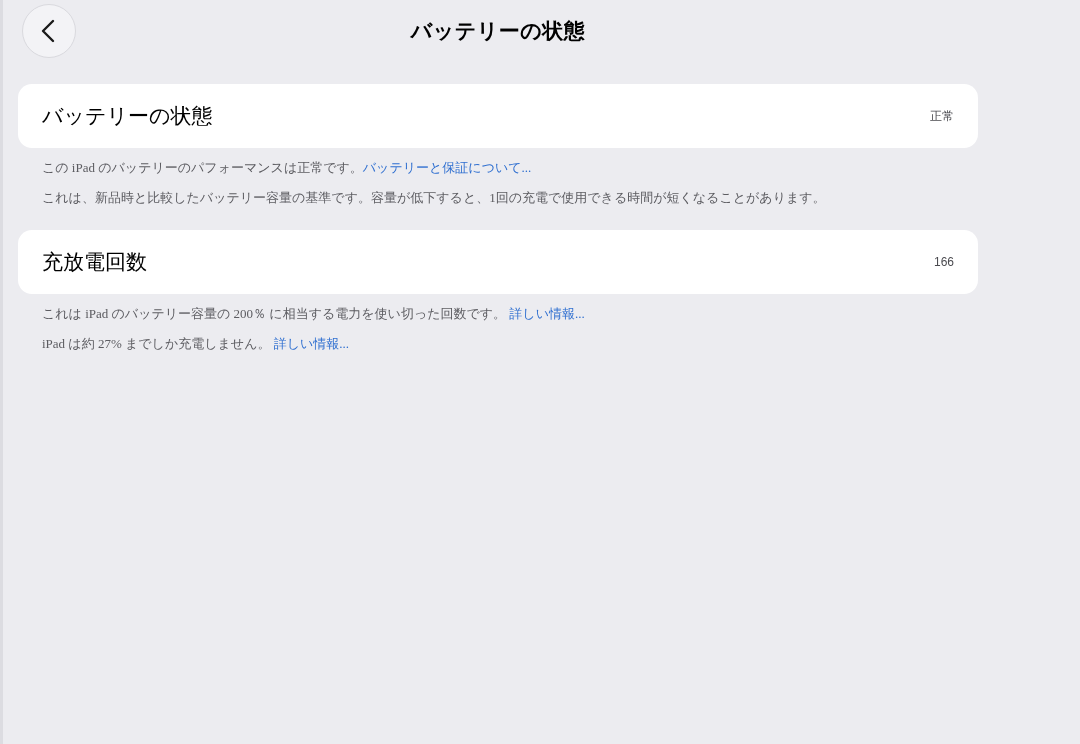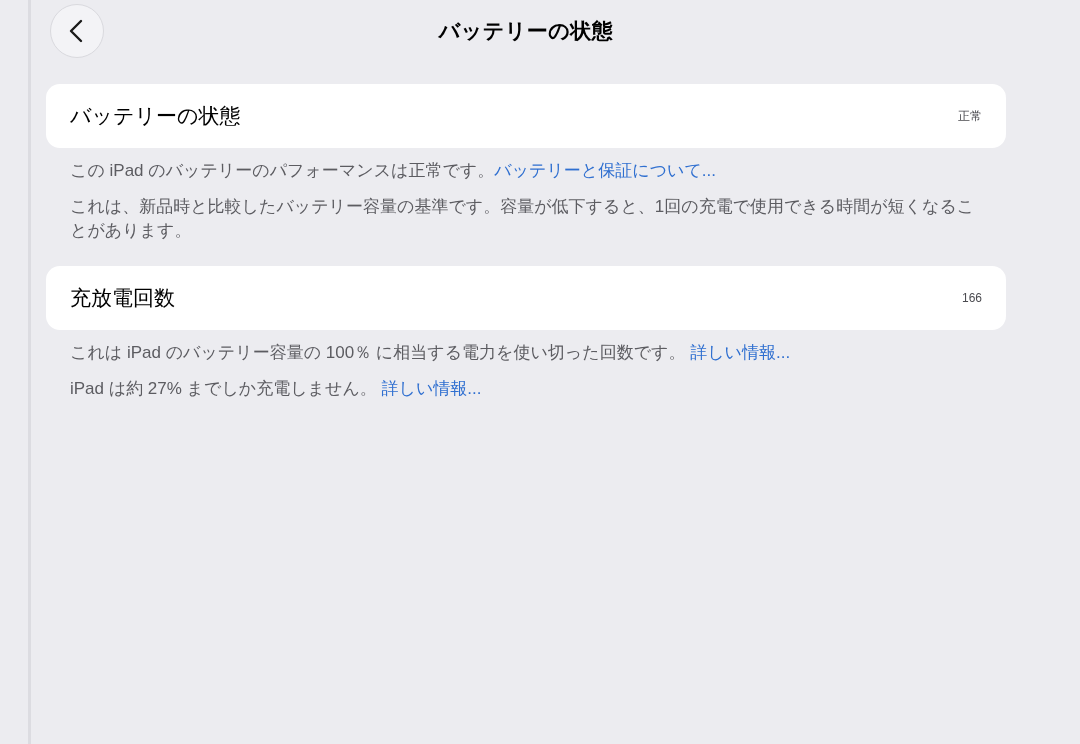--- a/index.html
+++ b/index.html
@@ -13,21 +13,20 @@
     font-family: "Liberation Sans", sans-serif;
     color: #000;
     overflow: hidden;
   }
 
   .screen {
     position: relative;
     width: 996px;
     height: 744px;
     box-sizing: border-box;
-    margin-left: 28px;
   }
 
   
   .header {
     position: relative;
     height: 62px;
     display: flex;
     align-items: center;
     justify-content: center;
   }
@@ -81,24 +80,25 @@
     color: #4b4b50;
   }
   .row-divider {
     height: 1px;
     background: #e2e2e6;
     margin-left: 24px;
   }
 
   
   .note {
-    font-size: 17px;
+    font-size: 13px;
     color: #5c5c61;
     line-height: 1.45;
     padding: 11px 24px 0 24px;
+    font-family: Liberation Serif, serif;
   }
   .note .link {
     color: #2f6fd0;
     cursor: pointer;
   }
 
   
   .toggle {
     width: 74px;
     height: 40px;
@@ -161,21 +161,21 @@
 
     <div class="note">これは、新品時と比較したバッテリー容量の基準です。容量が低下すると、1回の充電で使用できる時間が短くなることがあります。</div>
 
     <div class="card">
       <div class="row">
         <span class="row-label">充放電回数</span>
         <span class="row-value">166</span>
       </div>
     </div>
     <div class="note">
-      <span>これは iPad のバッテリー容量の 100％ に相当する電力を使い切った回数です。</span> <span class="link">詳しい情報...</span>
+      <span>これは iPad のバッテリー容量の 200％ に相当する電力を使い切った回数です。</span> <span class="link">詳しい情報...</span>
     </div>
 
     <div class="note">
       <span>iPad は約 27% までしか充電しません。</span> <span class="link">詳しい情報...</span>
     </div>
 
 
   </div>
 </div>
 

